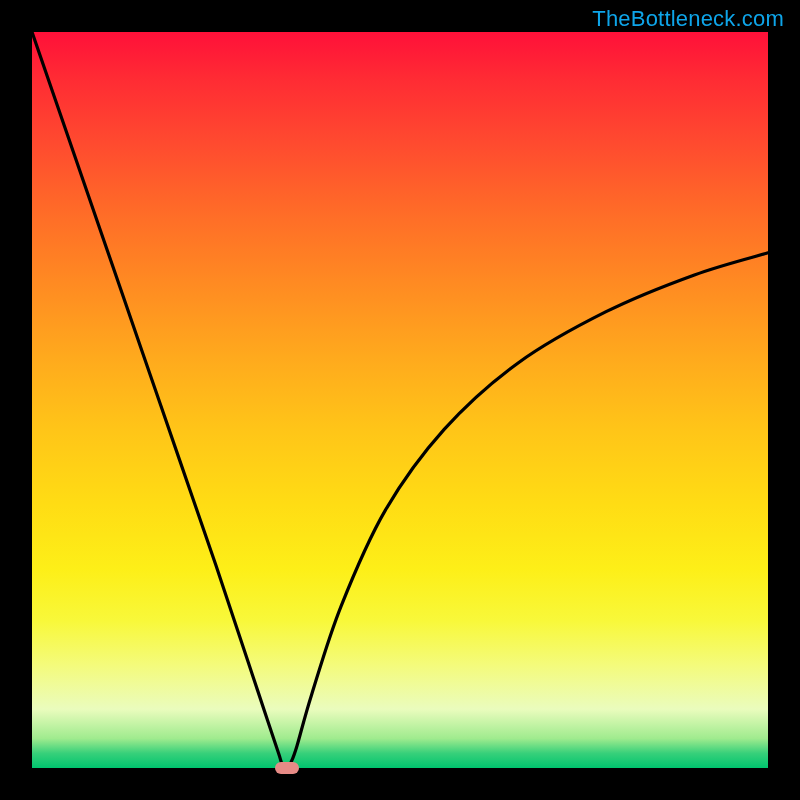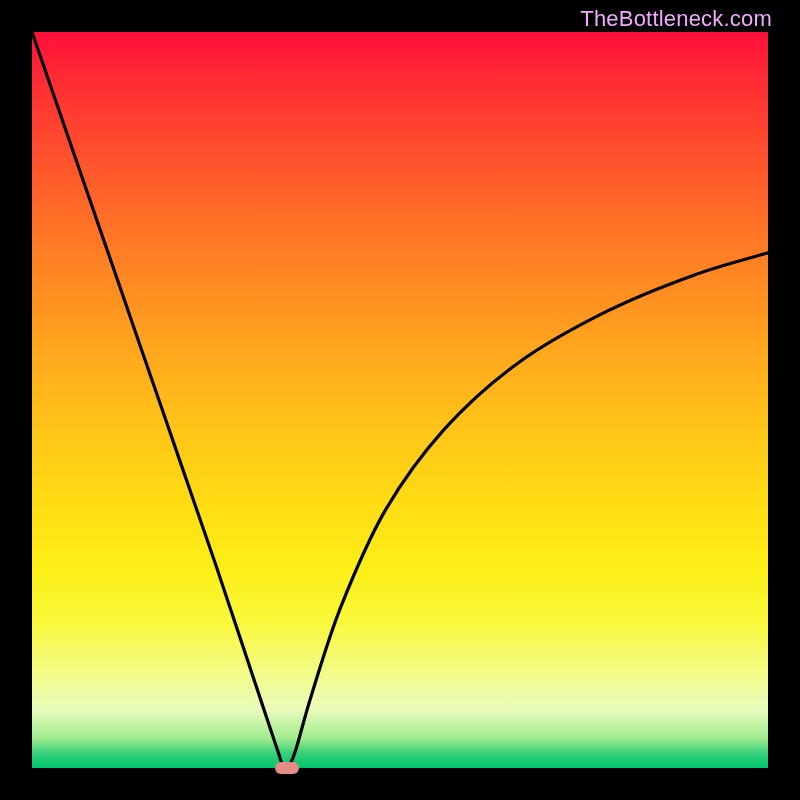--- a/index.html
+++ b/index.html
@@ -42,23 +42,23 @@
       #37d07a 98%,
       #00c46e 100%
     );
   }
   .watermark {
     position: absolute;
     top: 6px;
     left: 0;
     width: 100%;
     text-align: right;
-    padding-right: 28px;
+    padding-right: 16px;
     box-sizing: border-box;
-    color: #f0abfc;
+    color: #0ea5e9;
     font-size: 22px;
     font-weight: 500;
     letter-spacing: 0.2px;
   }
   svg.curve {
     position: absolute;
     left: 0;
     top: 0;
     width: 736px;
     height: 736px;

